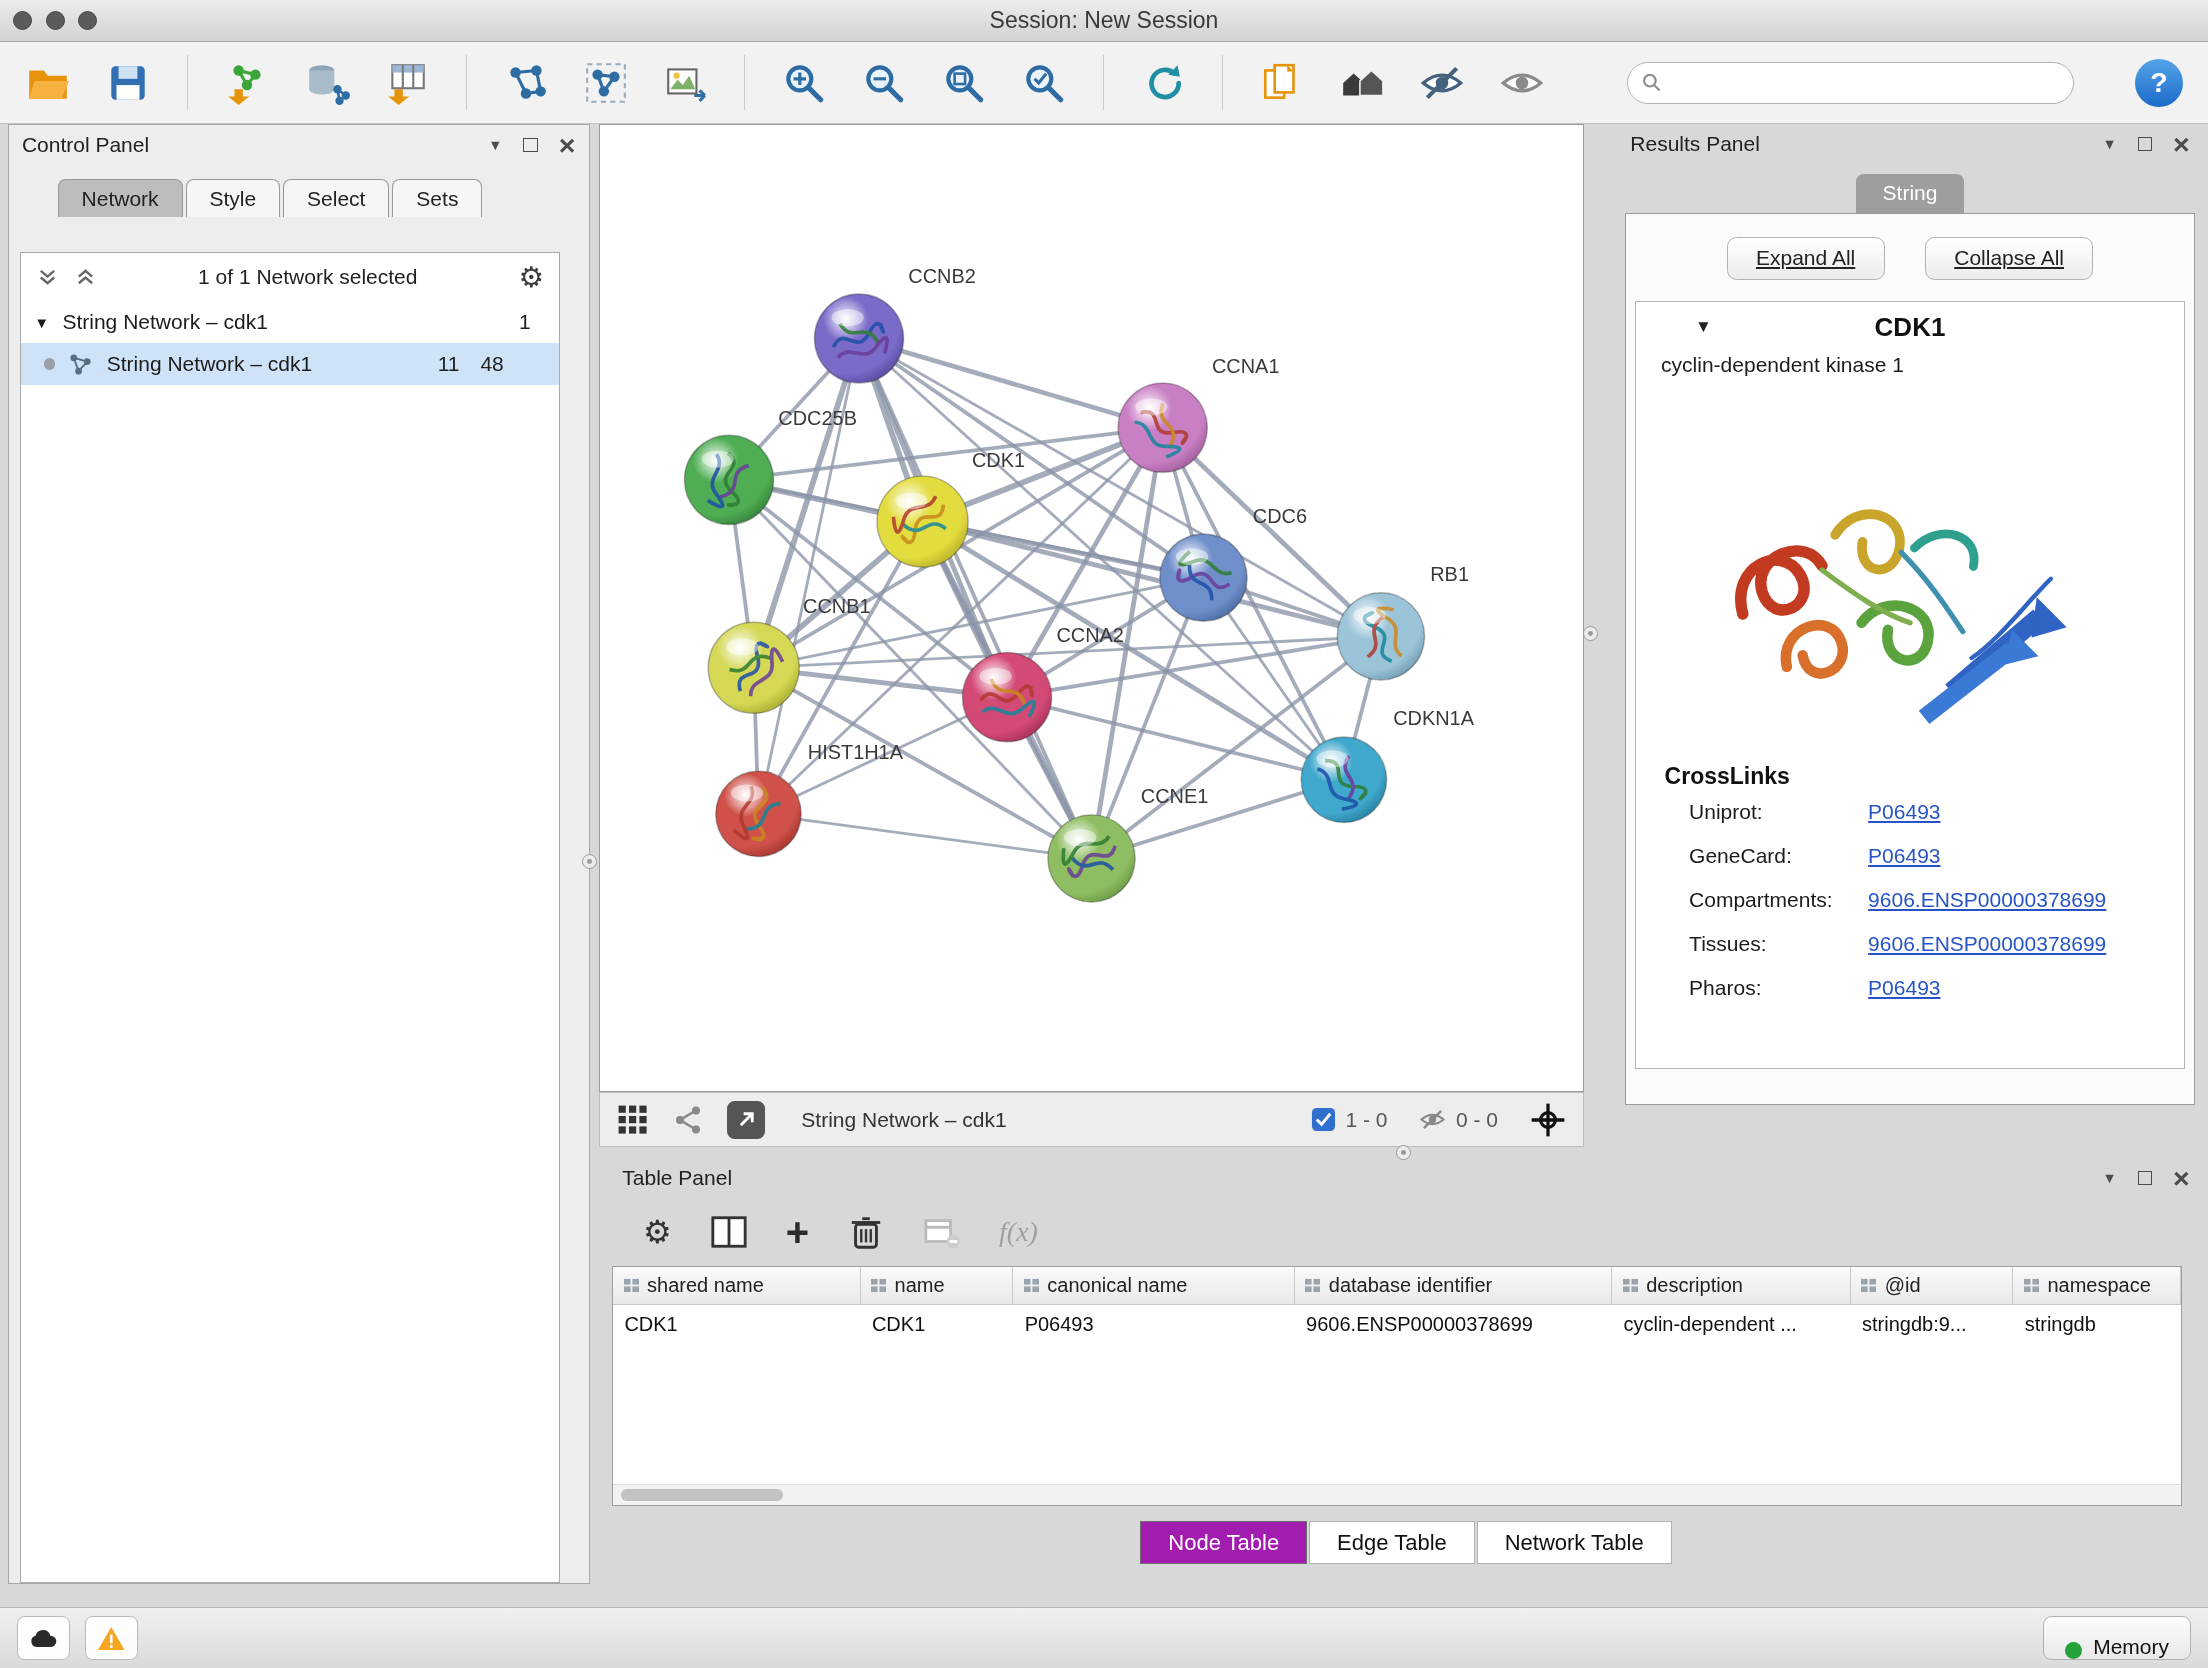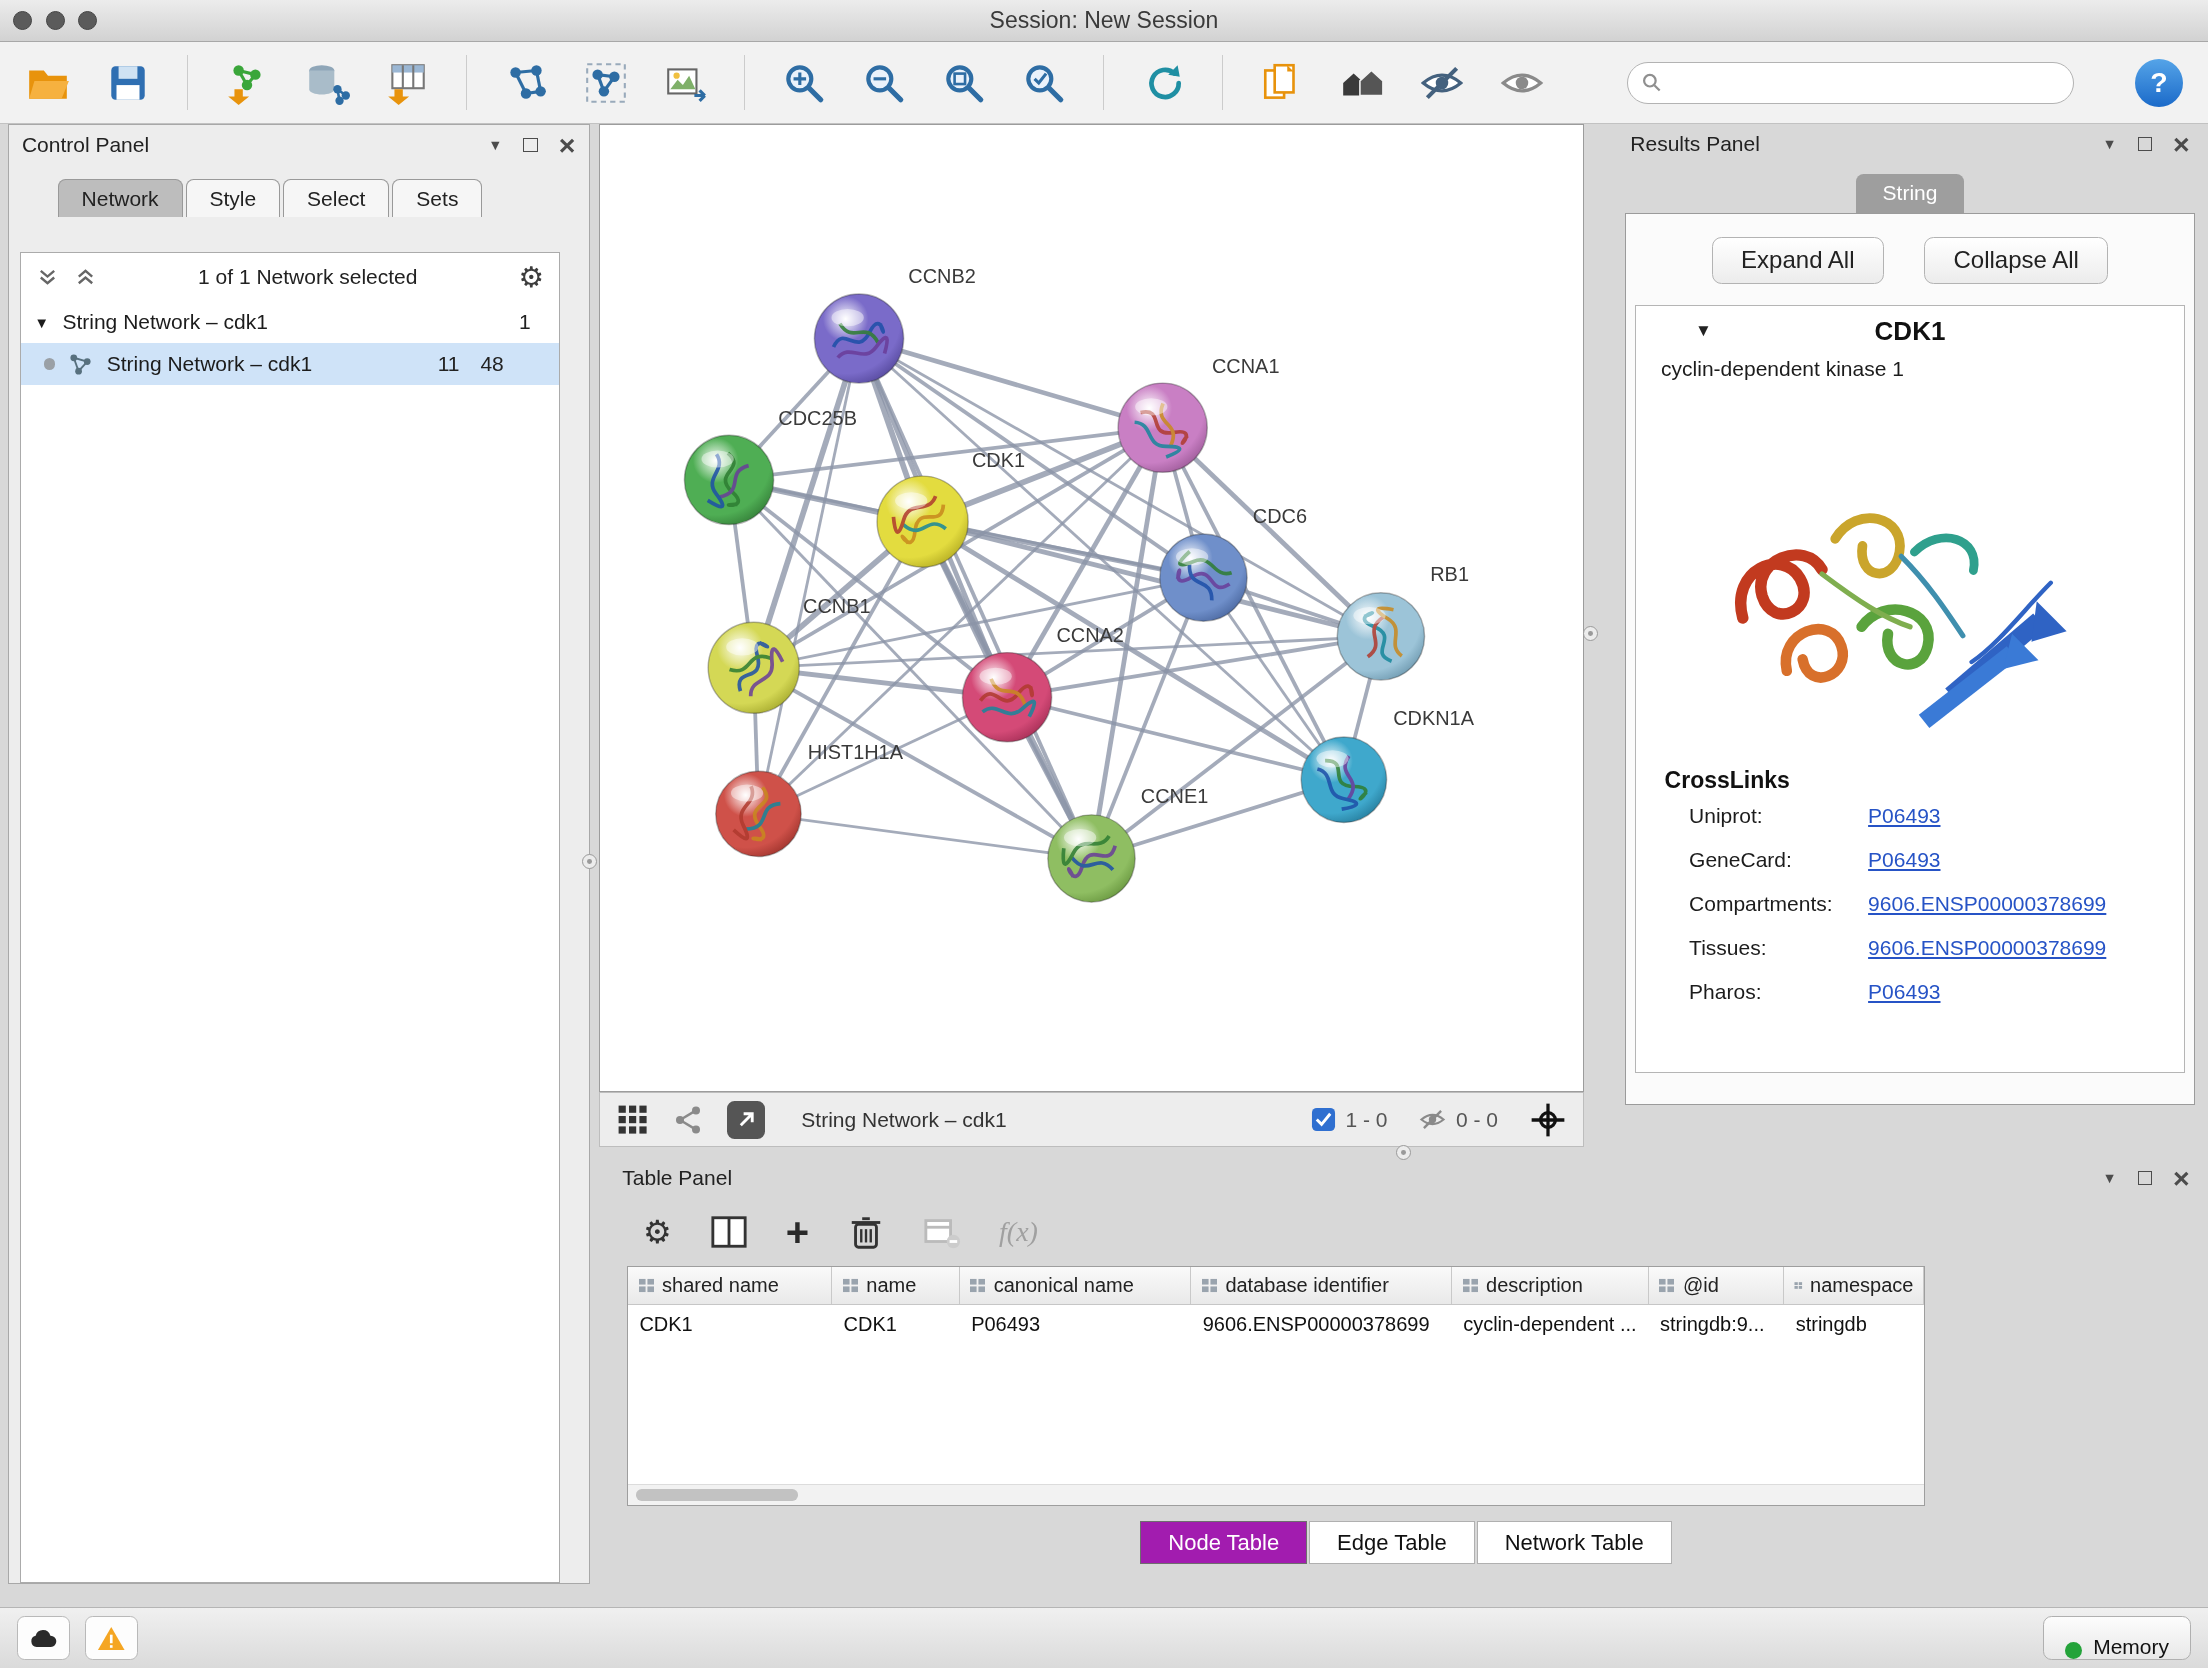--- a/index.html
+++ b/index.html
@@ -59,41 +59,41 @@
   #vt-right { margin-left:auto; display:flex; align-items:center; gap:32px; }
   .vt-export { width:38px; height:38px; background:#555; border-radius:7.6px; display:flex; align-items:center;
     justify-content:center; cursor:pointer; }
 
   
   #results-panel { position:absolute; left:1617px; top:124px; width:586px; height:1033px; }
   #string-tab { width:max-content; margin:9.5px auto 0; background:#9e9e9e; color:#fff; font-size:21px;
     padding:7.6px 27px; border-radius:7.6px 7.6px 0 0; cursor:pointer; }
   #rp-box { margin:0 7.6px; border:1px solid #9b9b9b; background:#fbfbfb; height:892px; overflow:hidden; }
   #rp-buttons { display:flex; justify-content:center; gap:40px; padding:23px 0 21px; }
-  .rp-btn { font-size:24px; color:#222; background:linear-gradient(#ffffff,#ececec);
-    border:1px solid #b3b3b3; border-radius:9.5px; padding:8.6px 28.5px; cursor:pointer; }
+  .rp-btn { font-size:21px; color:#222; background:linear-gradient(#ffffff,#ececec);
+    border:1px solid #b3b3b3; border-radius:9.5px; padding:8.6px 28.5px; cursor:pointer;text-decoration:underline; }
   #gene-box { margin:0 9.5px; border:1px solid #b5b5b5; background:#fff; height:768px; position:relative; }
   #gene-header { height:51px; display:flex; align-items:center; justify-content:center; position:relative; }
   #gene-header .tri { position:absolute; left:59px; font-size:17px; color:#222; cursor:pointer; }
   #gene-name { font-size:26px; font-weight:bold; color:#111; }
   #gene-desc { font-size:21px; color:#1c1c1c; padding-left:25px; }
   #protein-img { display:block; margin:17px auto 5.7px; }
   #crosslinks-title { font-size:23px; font-weight:bold; color:#111; padding-left:28.5px; margin-top:17px; }
   .xl-row { padding-left:53px; height:44px; display:flex; align-items:center; font-size:21px; }
   .xl-label { color:#1c1c1c; min-width:179px; }
   .xl-link { color:#2653c6; text-decoration:underline; cursor:pointer; }
 
   
   #table-panel { position:absolute; left:609px; top:1158px; width:1594px; height:449px; }
   #tp-toolbar { height:68px; display:flex; align-items:center; gap:38px; padding-left:34px; }
   .tp-ico { width:38px; height:38px; cursor:pointer; }
   #tp-gear { font-size:32px; color:#333; cursor:pointer; }
   #tp-plus { font-size:40px; font-weight:bold; color:#2a2a2a; line-height:34px; cursor:pointer; }
   #tp-fx { font-family:"Liberation Serif", serif; font-style:italic; font-size:28px; color:#a0a0a0; }
-  #table-box { margin-left:18px; width:1298px; height:240px; border:1px solid #9e9e9e; background:#fff;
+  #table-box { margin-left:3px; width:1570px; height:240px; border:1px solid #9e9e9e; background:#fff;
     overflow:hidden; display:flex; flex-direction:column; }
   #thead { display:flex; height:38px; background:linear-gradient(#fafafa,#e9e9e9); border-bottom:1px solid #c6c6c6; }
   .th { display:flex; align-items:center; gap:7.6px; padding:0 9.5px; border-right:1px solid #c9c9c9;
     font-size:20px; color:#222; overflow:hidden; white-space:nowrap; }
   #trow { display:flex; height:38px; align-items:center; }
   .td { padding:0 11.4px; font-size:20px; color:#111; overflow:hidden; white-space:nowrap; }
   .c0{width:248px}.c1{width:153px}.c2{width:282px}.c3{width:318px}.c4{width:239px}.c5{width:163px}.c6{width:168px}
   #tbody-empty { flex:1; }
   #hscroll { height:21px; background:#f2f2f2; border-top:1px solid #dcdcdc; display:flex; align-items:center; }
   #hscroll .thumb { width:162px; height:11.4px; background:#c2c2c2; border-radius:5.7px; margin-left:7.6px; cursor:pointer; }

